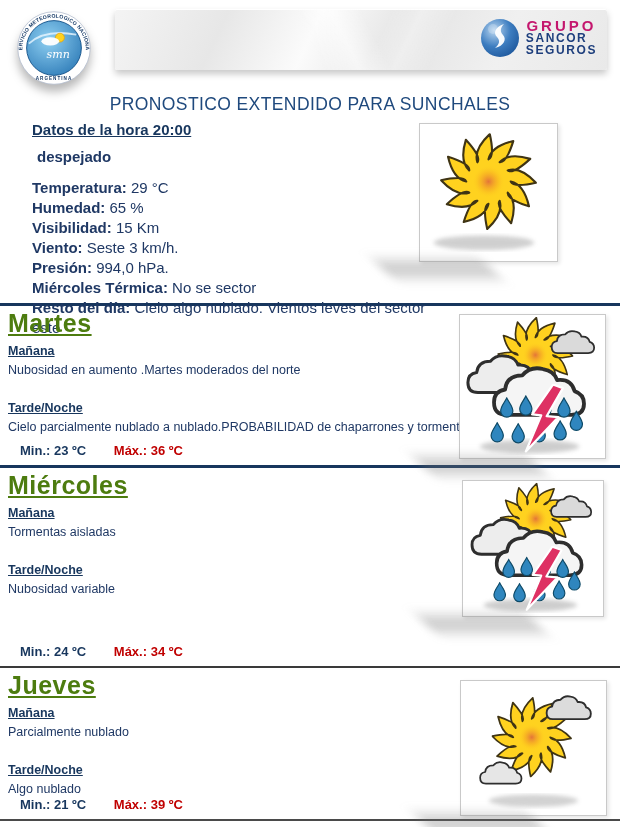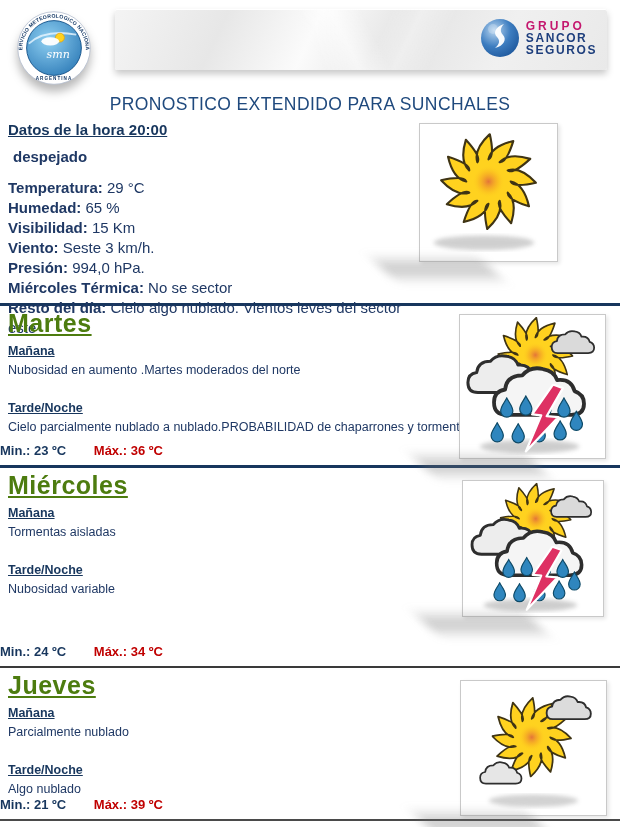--- a/index.html
+++ b/index.html
@@ -14,47 +14,47 @@
     filter:drop-shadow(0 7px 5px rgba(0,0,0,0.28));}
   .banner{position:absolute;left:115px;top:9px;right:13px;height:61px;border-radius:2px;
     background:linear-gradient(115deg,#f4f4f4 0%,#e7e7e7 22%,#fbfbfb 40%,#e4e4e4 58%,#f0f0f0 78%,#e9e9e9 100%);
     box-shadow:0 4px 7px rgba(0,0,0,0.22), inset 0 1px 0 #ffffff;}
   .banner::before{content:"";position:absolute;inset:0;border-radius:2px;
     background:linear-gradient(64deg,transparent 40%,rgba(255,255,255,.55) 47%,transparent 53%),
                linear-gradient(-64deg,transparent 34%,rgba(255,255,255,.4) 41%,transparent 47%);}
   .sancor{position:absolute;right:10px;top:9px;display:flex;align-items:center;gap:6px;}
   .sancor-ball{width:40px;height:40px;}
   .sancor-words{line-height:12px;font-weight:bold;}
-  .sancor-w1{font-size:12px;color:#C4176E;letter-spacing:3px;}
+  .sancor-w1{font-size:15px;color:#C4176E;letter-spacing:3px;text-align:center;}
   .sancor-w2,.sancor-w3{font-size:12px;color:#1E3F7D;letter-spacing:1.6px;}
   
   .page-title{margin:14px 0 0 0;text-align:center;font-weight:normal;
     font-size:17.5px;letter-spacing:0.4px;color:#1F497D;}
   
   .sec{position:relative;box-sizing:border-box;width:620px;}
-  .sec-current{height:191px;border-bottom:3px solid #17365D;}
+  .sec-current{height:191px;border-bottom:3px solid #17365D;padding-left:24px;}
   .sec-day{border-bottom:3px solid #17365D;}
   .sec-day.d0{height:162px;}
   .sec-day.d1{height:200px;border-bottom-width:2px;border-bottom-color:#3A3A3A;}
   .sec-day.d2{height:153px;border-bottom-width:2px;border-bottom-color:#4A4A4A;}
   .bottom-rule{height:19px;border-bottom:2px solid #6E6E6E;}
   
   .h-datos{margin:6px 0 0 8px;font-size:15px;font-weight:bold;color:#17365D;
     text-decoration:underline;display:inline-block;}
   .condition{margin:9px 0 0 13px;font-size:15px;font-weight:bold;color:#1F3864;}
   .fields{margin:13px 0 0 8px;font-size:15px;line-height:20px;color:#1F3864;max-width:400px;}
   .fl{font-weight:bold;}
   
   .h-day{margin:3px 0 0 8px;font-size:25px;font-weight:bold;color:#4d7c0f;letter-spacing:0.5px;
     text-decoration:underline;display:inline-block;line-height:28px;}
   .h-sub{margin:7px 0 2px 8px;font-size:12.5px;font-weight:bold;color:#17365D;
     text-decoration:underline;display:inline-block;line-height:15px;}
   .h-sub.second{margin-top:21px;}
   .day-text{margin:1px 0 0 8px;font-size:12.5px;line-height:17.5px;color:#1F3864;max-width:465px;}
-  .minmax{position:absolute;left:0;bottom:7px;font-size:13px;font-weight:bold;}
+  .minmax{position:absolute;left:20px;bottom:7px;font-size:13px;font-weight:bold;}
   .mm-min{color:#17365D;}
   .mm-max{color:#C00000;margin-left:24px;}
   
   .icon-box{position:absolute;background:#ffffff;border:1px solid #C9C9C9;z-index:0;
     box-shadow:2px 2px 4px rgba(0,0,0,0.10);}
   .icon-box::after{content:"";position:absolute;left:-38px;bottom:-17px;width:80%;height:18px;
     background:rgba(115,115,115,0.34);filter:blur(6px);transform:skewX(42deg);z-index:-1;}
   .icon-box svg.wicon{width:100%;height:100%;display:block;}
   .box-current{top:8px;right:62px;width:137px;height:137px;}
   .box-d0{top:8px;right:14px;width:145px;height:143px;}

